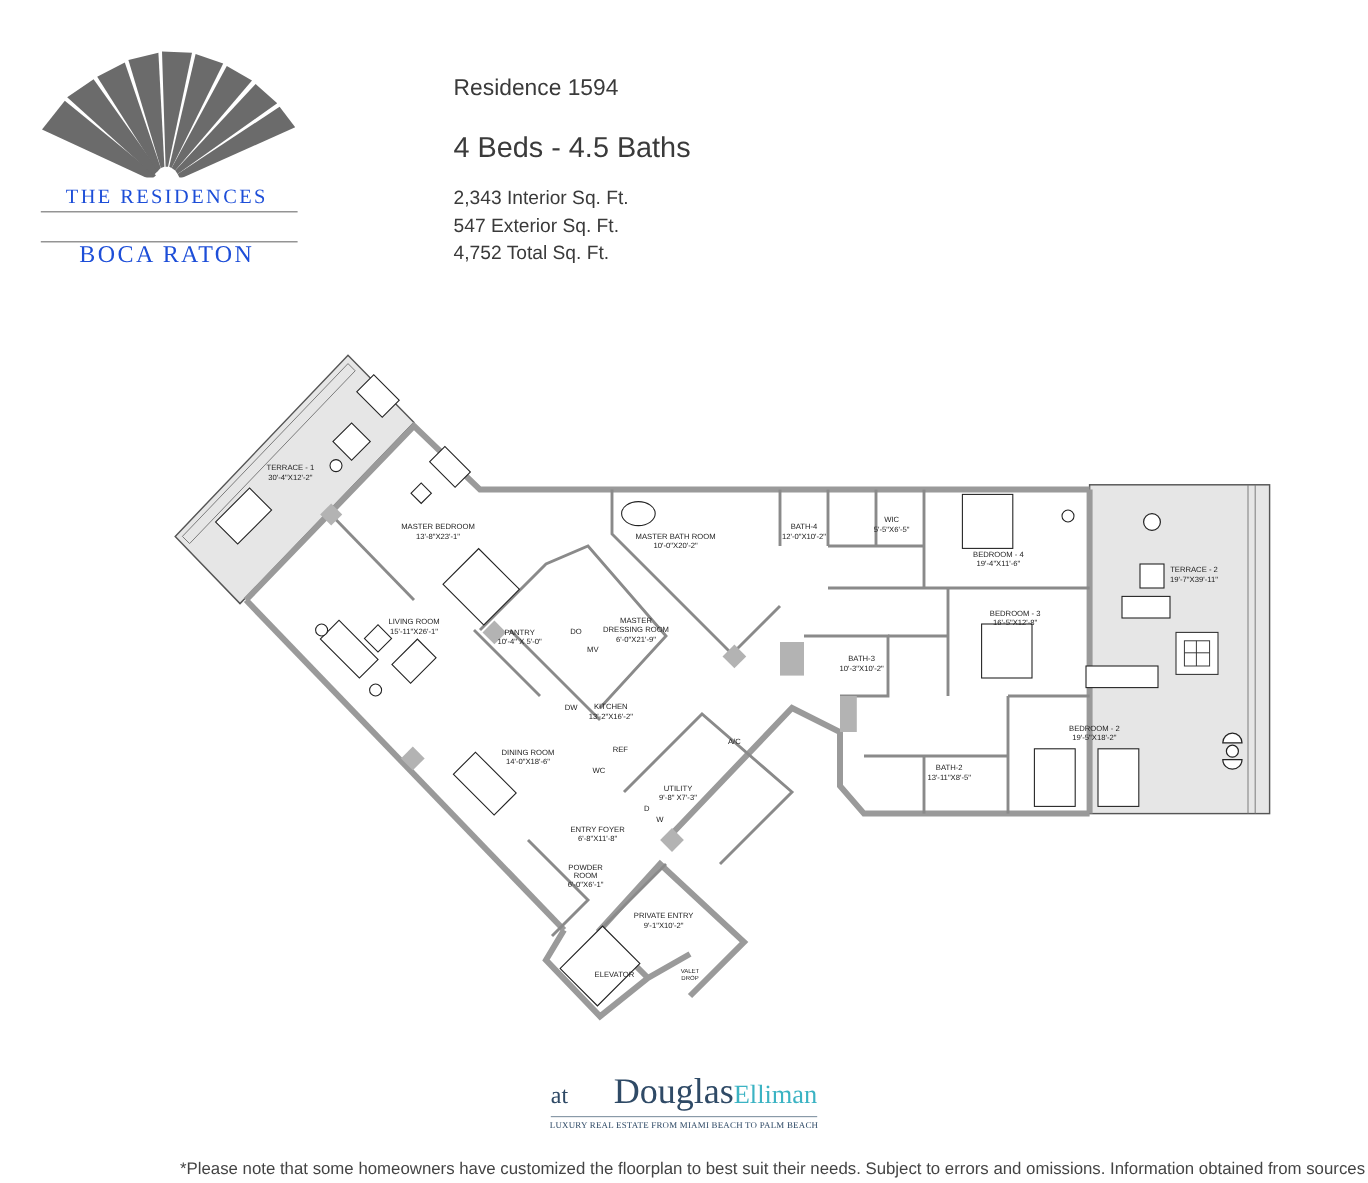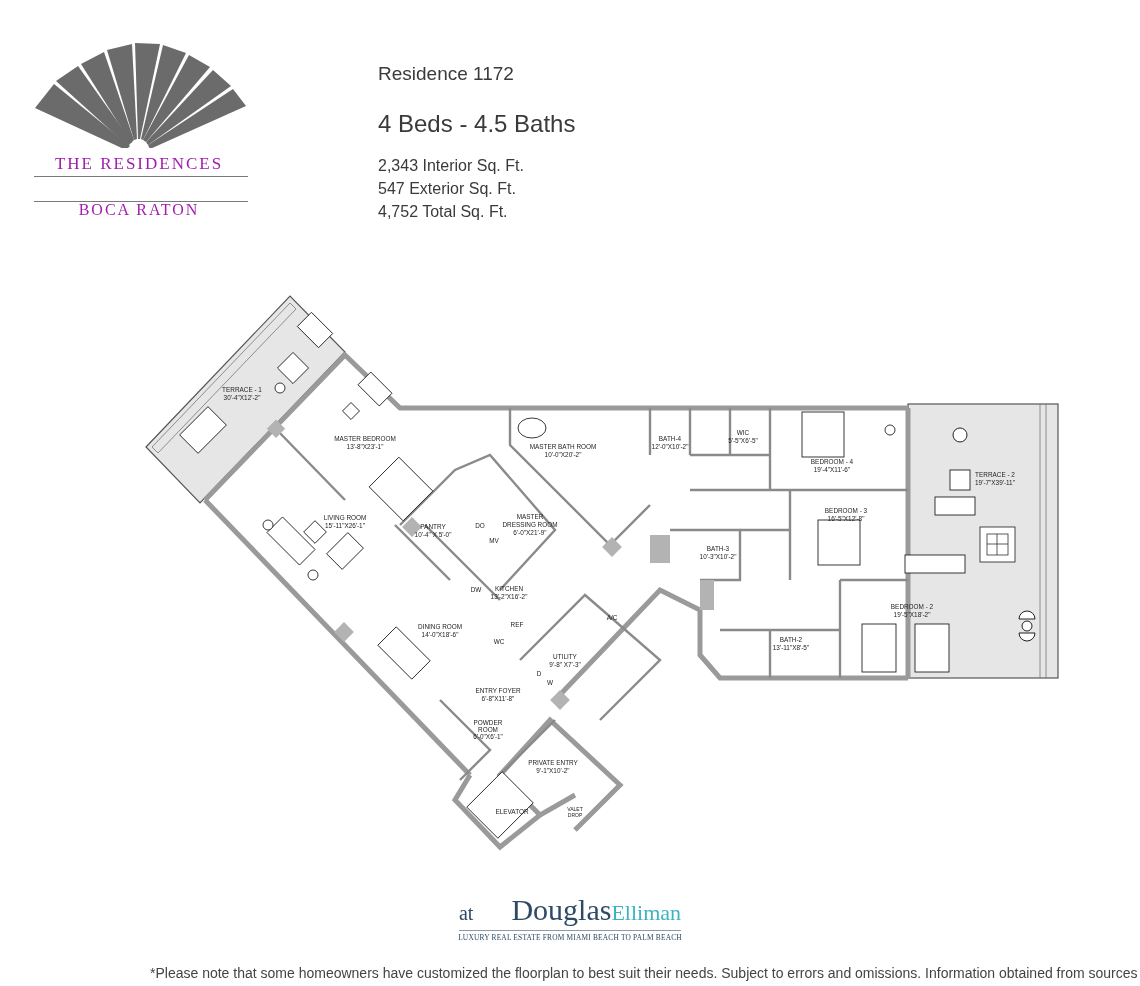--- a/index.html
+++ b/index.html
@@ -1,22 +1,22 @@
 <!DOCTYPE html>
 <html><head>
 <meta charset="utf-8">
 <style>
   html,body{margin:0;padding:0;background:#ffffff;}
   body{width:1140px;height:986px;position:relative;overflow:hidden;font-family:"Liberation Sans",sans-serif;color:#333;}
   .logo{position:absolute;left:30px;top:36px;width:222px;height:186px;}
   .logo svg{position:absolute;left:0;top:0;}
-  .logo-line{position:absolute;left:0;width:218px;font-family:"Liberation Serif","DejaVu Serif",serif;color:#a21caf;text-align:center;letter-spacing:2px;}
+  .logo-line{position:absolute;left:0;width:218px;font-family:"Liberation Serif","DejaVu Serif",serif;color:#1d4ed8;text-align:center;letter-spacing:2px;}
   .logo-l1{top:118px;font-size:17px;}
   .logo-l2{top:141px;font-size:17px;letter-spacing:2.6px;}
-  .logo-l3{top:165px;font-size:16px;}
+  .logo-l3{top:165px;font-size:20px;}
   .logo-rule{position:absolute;left:4px;width:214px;height:1px;background:#7a7a7a;}
   .info{position:absolute;left:378px;top:62px;color:#3a3a3a;}
   .info .title{font-size:19px;line-height:24px;}
   .info .beds{font-size:24px;line-height:24px;margin-top:26px;}
   .info .sq{font-size:16px;line-height:23px;}
   .info .sq1{margin-top:18px;}
   .plan{position:absolute;left:0;top:0;width:1140px;height:986px;}
   .room-label{font-family:"Liberation Sans",sans-serif;font-size:6.4px;fill:#222;text-anchor:middle;}
   .brand{position:absolute;left:455px;top:896px;width:230px;text-align:center;}
   .brand .b1{font-family:"Liberation Serif",serif;font-size:16.5px;color:#2f4a66;letter-spacing:0.3px;line-height:18px;}
@@ -46,21 +46,21 @@
       <polygon points="203,53 216,70 120,113 118,109"></polygon>
     </g>
   </svg>
   <div class="logo-line logo-l1">THE RESIDENCES</div>
   <div class="logo-rule" style="top:140px"></div>
   <div class="logo-rule" style="top:165px"></div>
   <div class="logo-line logo-l3">BOCA RATON</div>
 </div>
 
 <div class="info">
-  <div class="title">Residence 1172</div>
+  <div class="title">Residence 1594</div>
   <div class="beds">4 Beds - 4.5 Baths</div>
   <div class="sq sq1">2,343 Interior Sq. Ft.</div>
   <div class="sq">547 Exterior Sq. Ft.</div>
   <div class="sq">4,752 Total Sq. Ft.</div>
 </div>
 
 <svg class="plan" width="1140" height="986" viewBox="0 0 1140 986">
 
   <g>
     <polygon points="146,447 290,296 345,352 200,503" fill="#e6e6e6" stroke="#555" stroke-width="1.2"></polygon>

